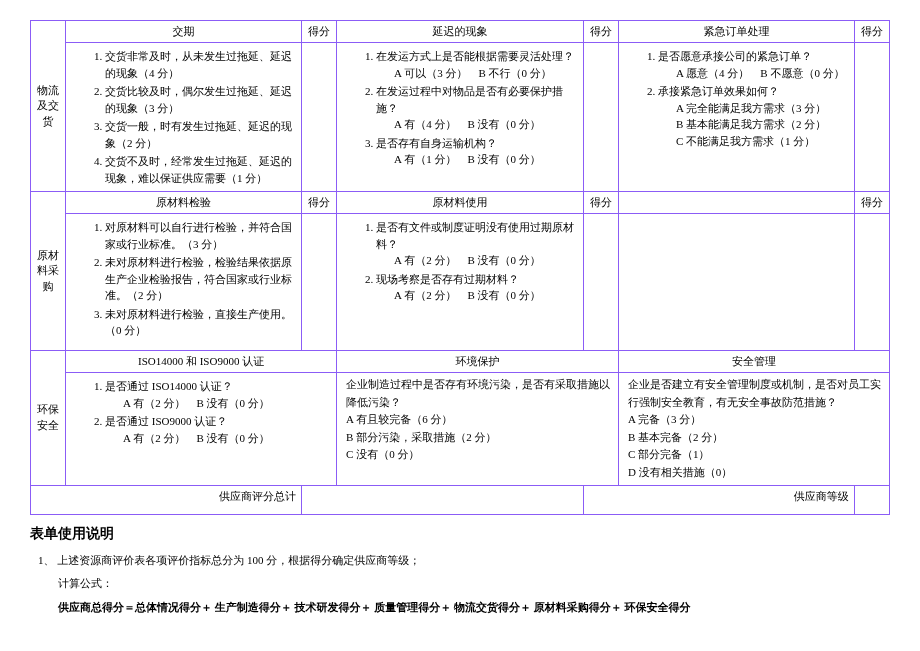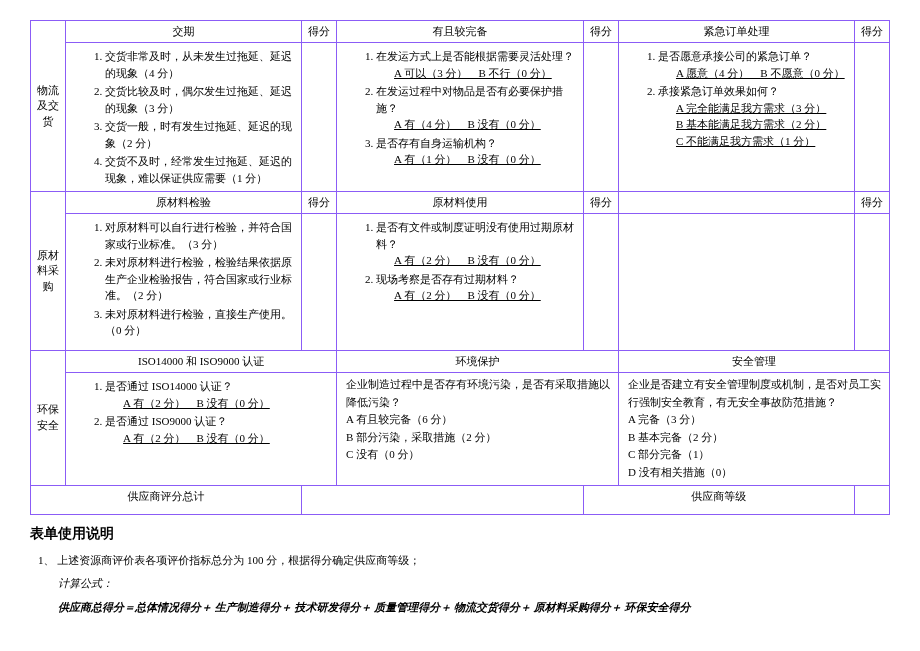--- a/index.html
+++ b/index.html
@@ -2,27 +2,27 @@
 <html><head>
 <meta charset="utf-8">
 <style>
   body { font-family: "SimSun", "宋体", serif; font-size: 11px; background: #fff; color: #000; margin: 0; padding: 20px 30px; }
   table.main { border-collapse: collapse; width: 100%; table-layout: fixed; }
   table.main td, table.main th { border: 1px solid #8b5cf6; padding: 3px 5px; vertical-align: top; }
   .header-cell { text-align: center; font-weight: normal; vertical-align: middle !important; }
   .side-label { text-align: center; vertical-align: middle !important; line-height: 1.4; border-radius: 6px; }
   .content-cell ol { margin: 2px 0 2px 0; padding-left: 18px; }
   .content-cell li { margin-bottom: 2px; line-height: 1.5; margin-left: 16px; }
-  .content-cell .indent { padding-left: 18px; display: block; text-decoration: underline; }
+  .content-cell .indent { padding-left: 18px; display: block; }
   .subhead { text-align: center; }
-  .footer-row td { height: 22px; }
+  .footer-row td { height: 22px; text-align: right; }
   h3.instr-title { text-align: left; font-size: 14px; font-weight: bold; margin: 10px 0 8px; }
   .instr-line { margin: 4px 40px 4px 8px; line-height: 1.8; }
   .instr-line.bold { font-weight: bold; }
-  .sub-indent { margin-left: 28px; font-style: italic; }
+  .sub-indent { margin-left: 28px; }
 </style>
 </head>
 <body>
 
 <table class="main">
   <colgroup>
     <col style="width:32px">
       <col style="width:215px">
       <col style="width:32px">
     <col style="width:225px">
@@ -31,21 +31,21 @@
       <col style="width:32px">
   </colgroup>
 
   <tbody>
       <tr>
     <td rowspan="2" class="side-label" style="white-space:pre-line">物流
 及交
 货</td>
     <td class="header-cell">交期</td>
     <td class="header-cell">得分</td>
-    <td class="header-cell">有且较完备</td>
+    <td class="header-cell">延迟的现象</td>
     <td class="header-cell">得分</td>
     <td class="header-cell">紧急订单处理</td>
     <td class="header-cell">得分</td>
   </tr>
   <tr>
     <td class="content-cell">
       <ol>
         <li><span>交货非常及时，从未发生过拖延、延迟的现象（4 分）</span></li>
         <li><span>交货比较及时，偶尔发生过拖延、延迟的现象（3 分）</span></li>
         <li><span>交货一般，时有发生过拖延、延迟的现象（2 分）</span></li>

